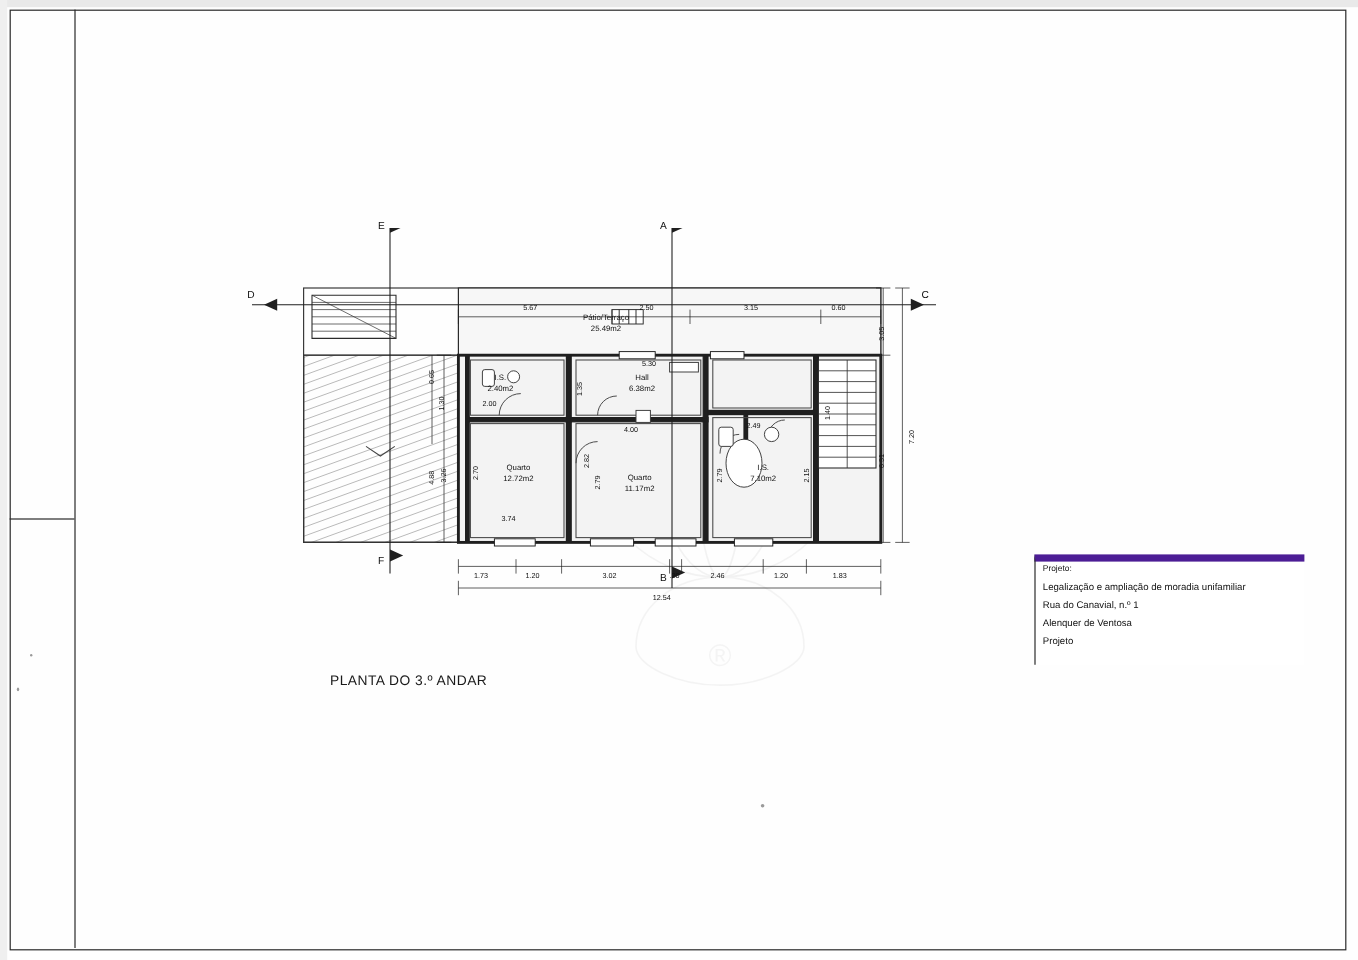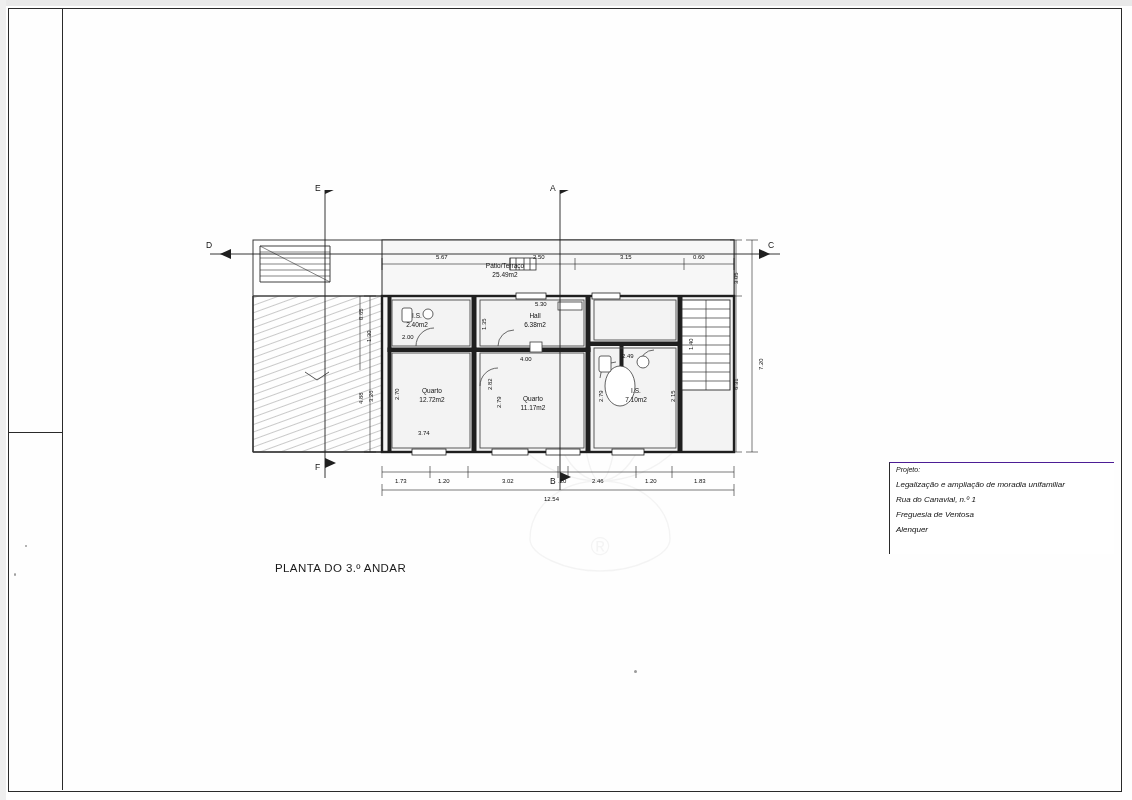--- a/index.html
+++ b/index.html
@@ -89,28 +89,27 @@
     font-size: 6.5px;
     text-align: center;
     color: #111;
     white-space: nowrap;
     line-height: 8.5px;
   }
 
   
   #titleblock {
     position: absolute;
-    left: 889px; top: 462px;
+    left: 862px; top: 462px;
     width: 225px; height: 92px;
     border-left: 1px solid #2a2a2a;
-    border-top: 1px solid #4c1d95;
+    border-top: 6px solid #4c1d95;
     background: #ffffff;
     padding: 3px 6px 0 6px;
     box-sizing: border-box;
-    font-style: italic;
   }
   #titleblock .tb-head {
     font-size: 7px;
     color: #111;
     margin-bottom: 4px;
   }
   #titleblock .tb-line {
     font-size: 8px;
     color: #111;
     line-height: 15px;
@@ -418,17 +417,17 @@
     <div class="dim vert" style="left:490px; top:212px;">2.15</div>
     <div class="dim vert" style="left:508px; top:160px;">1.40</div>
   </div>
 
   <div id="plan-caption">PLANTA DO 3.º ANDAR</div>
 
   <div id="titleblock">
     <div class="tb-head">Projeto:</div>
     <div class="tb-line">Legalização e ampliação de moradia unifamiliar</div>
     <div class="tb-line">Rua do Canavial, n.º 1</div>
-    <div class="tb-line">Freguesia de Ventosa</div>
-    <div class="tb-line">Alenquer</div>
+    <div class="tb-line">Alenquer de Ventosa</div>
+    <div class="tb-line">Projeto</div>
   </div>
 
 </div>
 
 </body></html>

